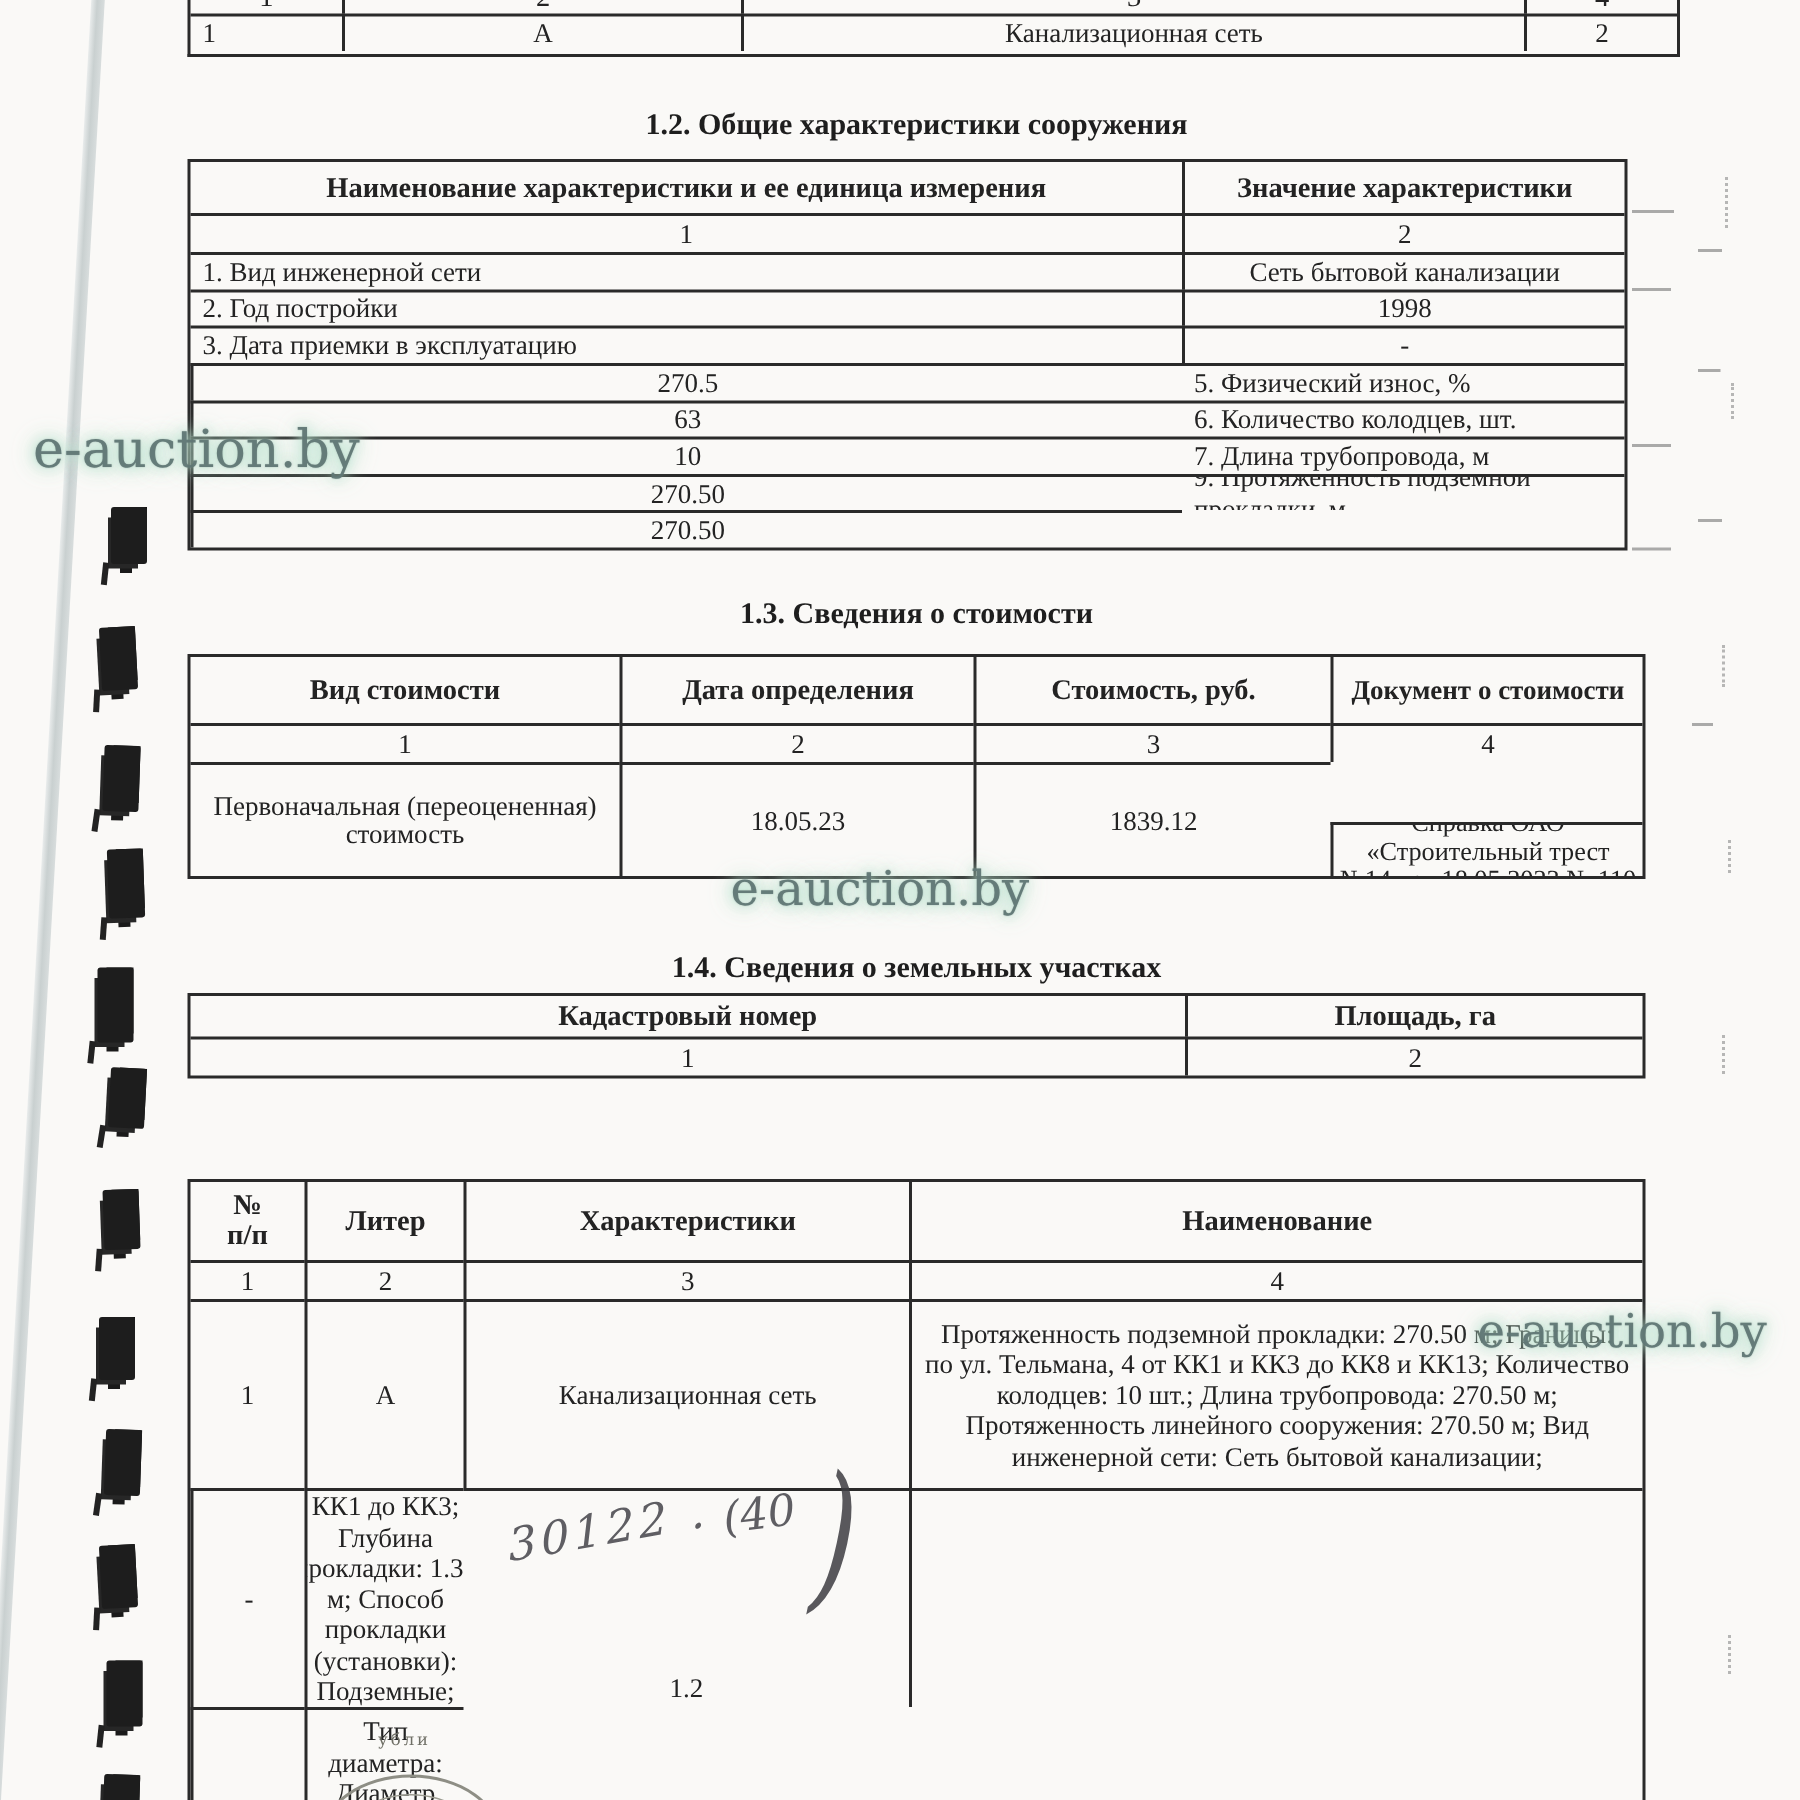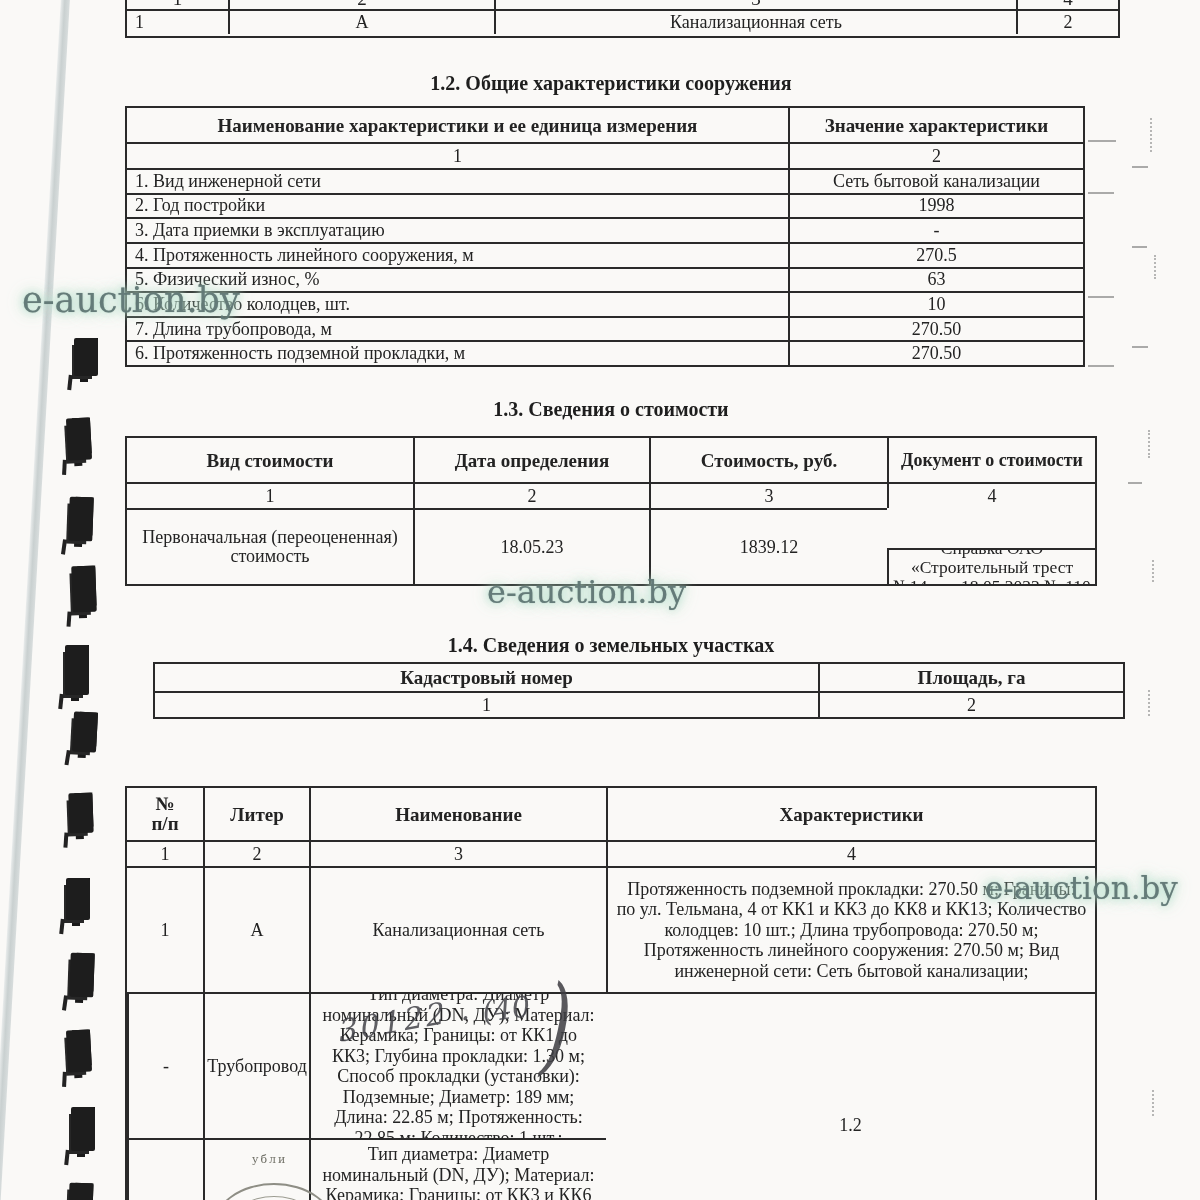--- a/index.html
+++ b/index.html
@@ -118,29 +118,28 @@
     <div class="c fr b">Значение характеристики</div>
     <div class="c fc">1</div>
     <div class="c">2</div>
 
     <div class="c fc left">1. Вид инженерной сети</div>
     <div class="c">Сеть бытовой канализации</div>
     <div class="c fc left">2. Год постройки</div>
     <div class="c">1998</div>
     <div class="c fc left">3. Дата приемки в эксплуатацию</div>
     <div class="c">-</div>
-    <div class="c fc left">4. Протяженность линейного сооружения, м</div>
     <div class="c">270.5</div>
     <div class="c fc left">5. Физический износ, %</div>
     <div class="c">63</div>
     <div class="c fc left">6. Количество колодцев, шт.</div>
     <div class="c">10</div>
     <div class="c fc left">7. Длина трубопровода, м</div>
     <div class="c">270.50</div>
-    <div class="c fc left">6. Протяженность подземной прокладки, м</div>
+    <div class="c fc left">9. Протяженность подземной прокладки, м</div>
     <div class="c">270.50</div>
   </div>
 
   <div class="title" style="top:398px;">1.3. Сведения о стоимости</div>
 
   <div class="t" style="left:125px;top:436px;width:972px;height:150px;grid-template-columns:286px 236px 238px 208px;grid-template-rows:44px 26px 1fr;">
     <div class="c fc fr b">Вид стоимости</div>
     <div class="c fr b">Дата определения</div>
     <div class="c fr b">Стоимость, руб.</div>
     <div class="c fr b small-lh" style="font-size:18px;">Документ о стоимости</div>
@@ -149,47 +148,46 @@
     <div class="c">3</div>
     <div class="c">4</div>
     <div class="c fc small-lh">Первоначальная (переоцененная) стоимость</div>
     <div class="c">18.05.23</div>
     <div class="c">1839.12</div>
     <div class="c small-lh" style="font-size:17.5px;margin-top:40px;">Справка ОАО «Строительный трест №14» от 18.05.2023 № 110</div>
   </div>
 
   <div class="title" style="top:634px;">1.4. Сведения о земельных участках</div>
 
-  <div class="t" style="left:125px;top:662px;width:972px;height:57px;grid-template-columns:663px 305px;grid-template-rows:27px 26px;margin-left:28px;">
+  <div class="t" style="left:125px;top:662px;width:972px;height:57px;grid-template-columns:663px 305px;grid-template-rows:27px 26px;">
     <div class="c fc fr b">Кадастровый номер</div>
     <div class="c fr b">Площадь, га</div>
     <div class="c fc">1</div>
     <div class="c">2</div>
   </div>
 
 
   <div class="t" style="left:125px;top:786px;width:972px;height:466px;grid-template-columns:76px 106px 297px 489px;grid-template-rows:52px 26px 126px 146px 140px;">
     <div class="c fc fr b prewrap" style="line-height:20px;">№
 п/п</div>
     <div class="c fr b">Литер</div>
+    <div class="c fr b">Характеристики</div>
     <div class="c fr b">Наименование</div>
-    <div class="c fr b">Характеристики</div>
 
     <div class="c fc">1</div>
     <div class="c">2</div>
     <div class="c">3</div>
     <div class="c">4</div>
 
     <div class="c fc">1</div>
     <div class="c">А</div>
     <div class="c">Канализационная сеть</div>
     <div class="c chars">Протяженность подземной прокладки: 270.50 м; Границы: по ул. Тельмана, 4 от КК1 и КК3 до КК8 и КК13; Количество колодцев: 10 шт.; Длина трубопровода: 270.50 м; Протяженность линейного сооружения: 270.50 м; Вид инженерной сети: Сеть бытовой канализации;</div>
 
     <div class="c">-</div>
-    <div class="c">Трубопровод</div>
     <div class="c chars">Тип диаметра: Диаметр номинальный (DN, ДУ); Материал: Керамика; Границы: от КК1 до КК3; Глубина прокладки: 1.30 м; Способ прокладки (установки): Подземные; Диаметр: 189 мм; Длина: 22.85 м; Протяженность: 22.85 м; Количество: 1 шт.;</div>
 
     <div class="c fc" style="align-items:flex-end;padding-bottom:2px;">1.2</div>
     <div class="c"></div>
     <div class="c" style="align-items:flex-end;padding-bottom:0;">Трубопровод</div>
     <div class="c chars topalign">Тип диаметра: Диаметр номинальный (DN, ДУ); Материал: Керамика; Границы: от КК3 и КК6 до КК13; Глубина прокладки: 2.40 м; Способ</div>
   </div>
 
   <div class="hand" style="left:338px;top:1002px;font-size:30px;letter-spacing:3px;transform:rotate(-10deg) skewX(-6deg);">30122 .</div>
   <div class="hand" style="left:482px;top:992px;font-size:29px;transform:rotate(-7deg);">(40</div>

